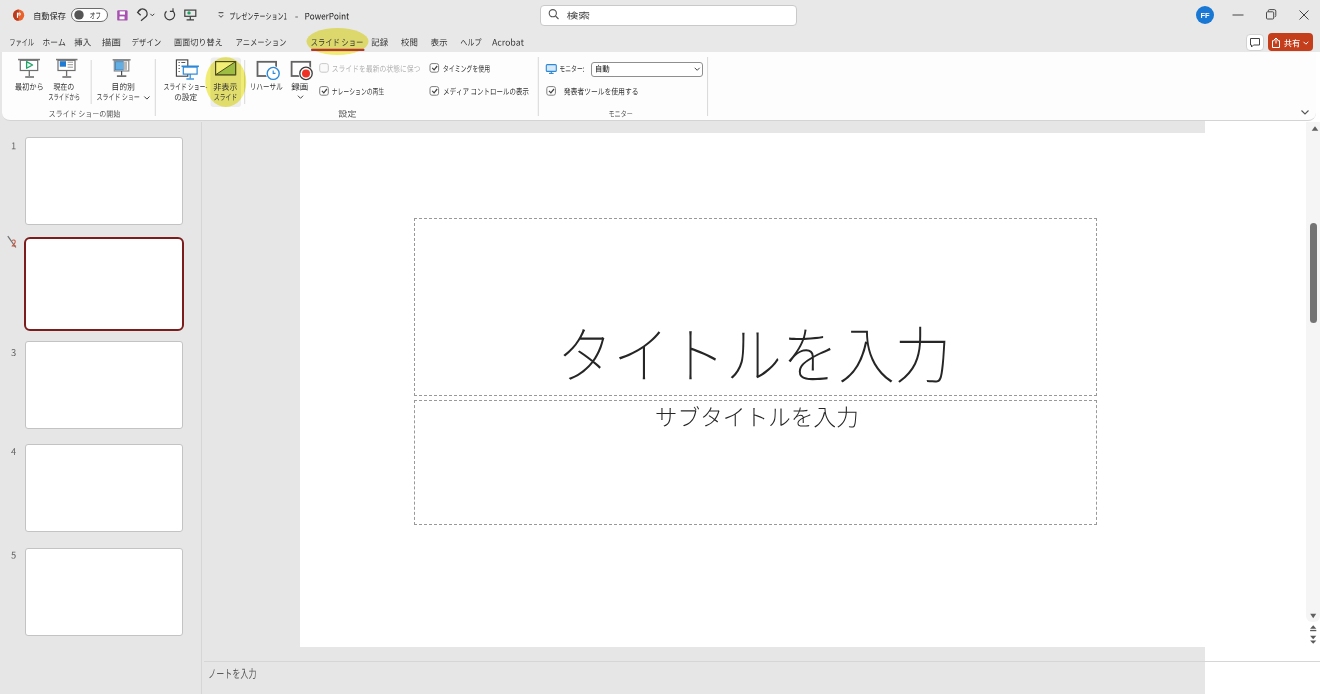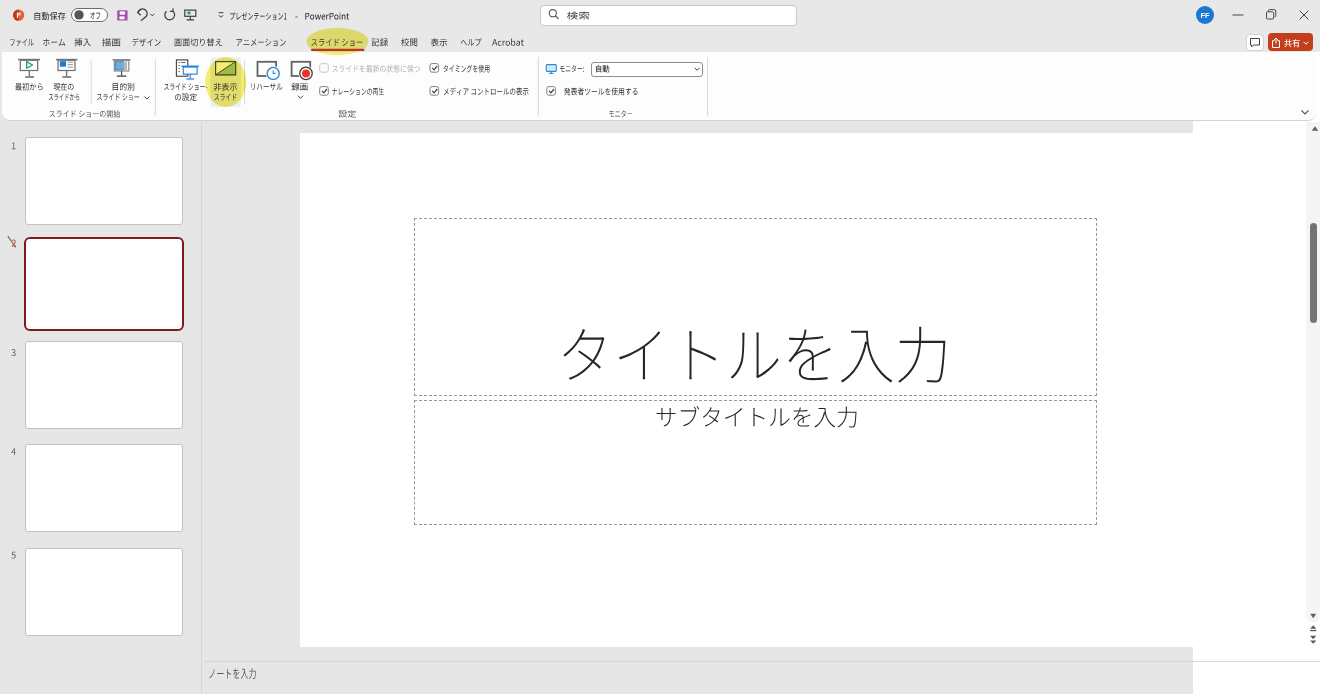--- a/index.html
+++ b/index.html
@@ -1,16 +1,16 @@
 <!DOCTYPE html>
 <html><head><meta charset="utf-8">
 <style>
 html,body{margin:0;padding:0;width:1320px;height:694px;overflow:hidden;
  font-family:"Liberation Sans",sans-serif;}
-#app{position:relative;width:1193px;height:694px;background:#e6e6e6;}
+#app{position:relative;width:1193px;height:694px;background:#e6e6e6;padding-left:12px;}
 .abs{position:absolute;}
 </style></head>
 <body>
 <div id="app">
 
   <div class="abs" style="left:0;top:0;width:1320px;height:52px;background:#e8e8e8;"></div>
 
   <div class="abs" style="left:539.5px;top:4.5px;width:257px;height:21.5px;background:#fff;border:1px solid #c9c9c9;border-radius:4px;box-sizing:border-box;"></div>
 
   <div class="abs" style="left:70.9px;top:8px;width:37.5px;height:13.6px;background:#fff;border:1px solid #6b6b6b;border-radius:7.5px;box-sizing:border-box;"></div>

